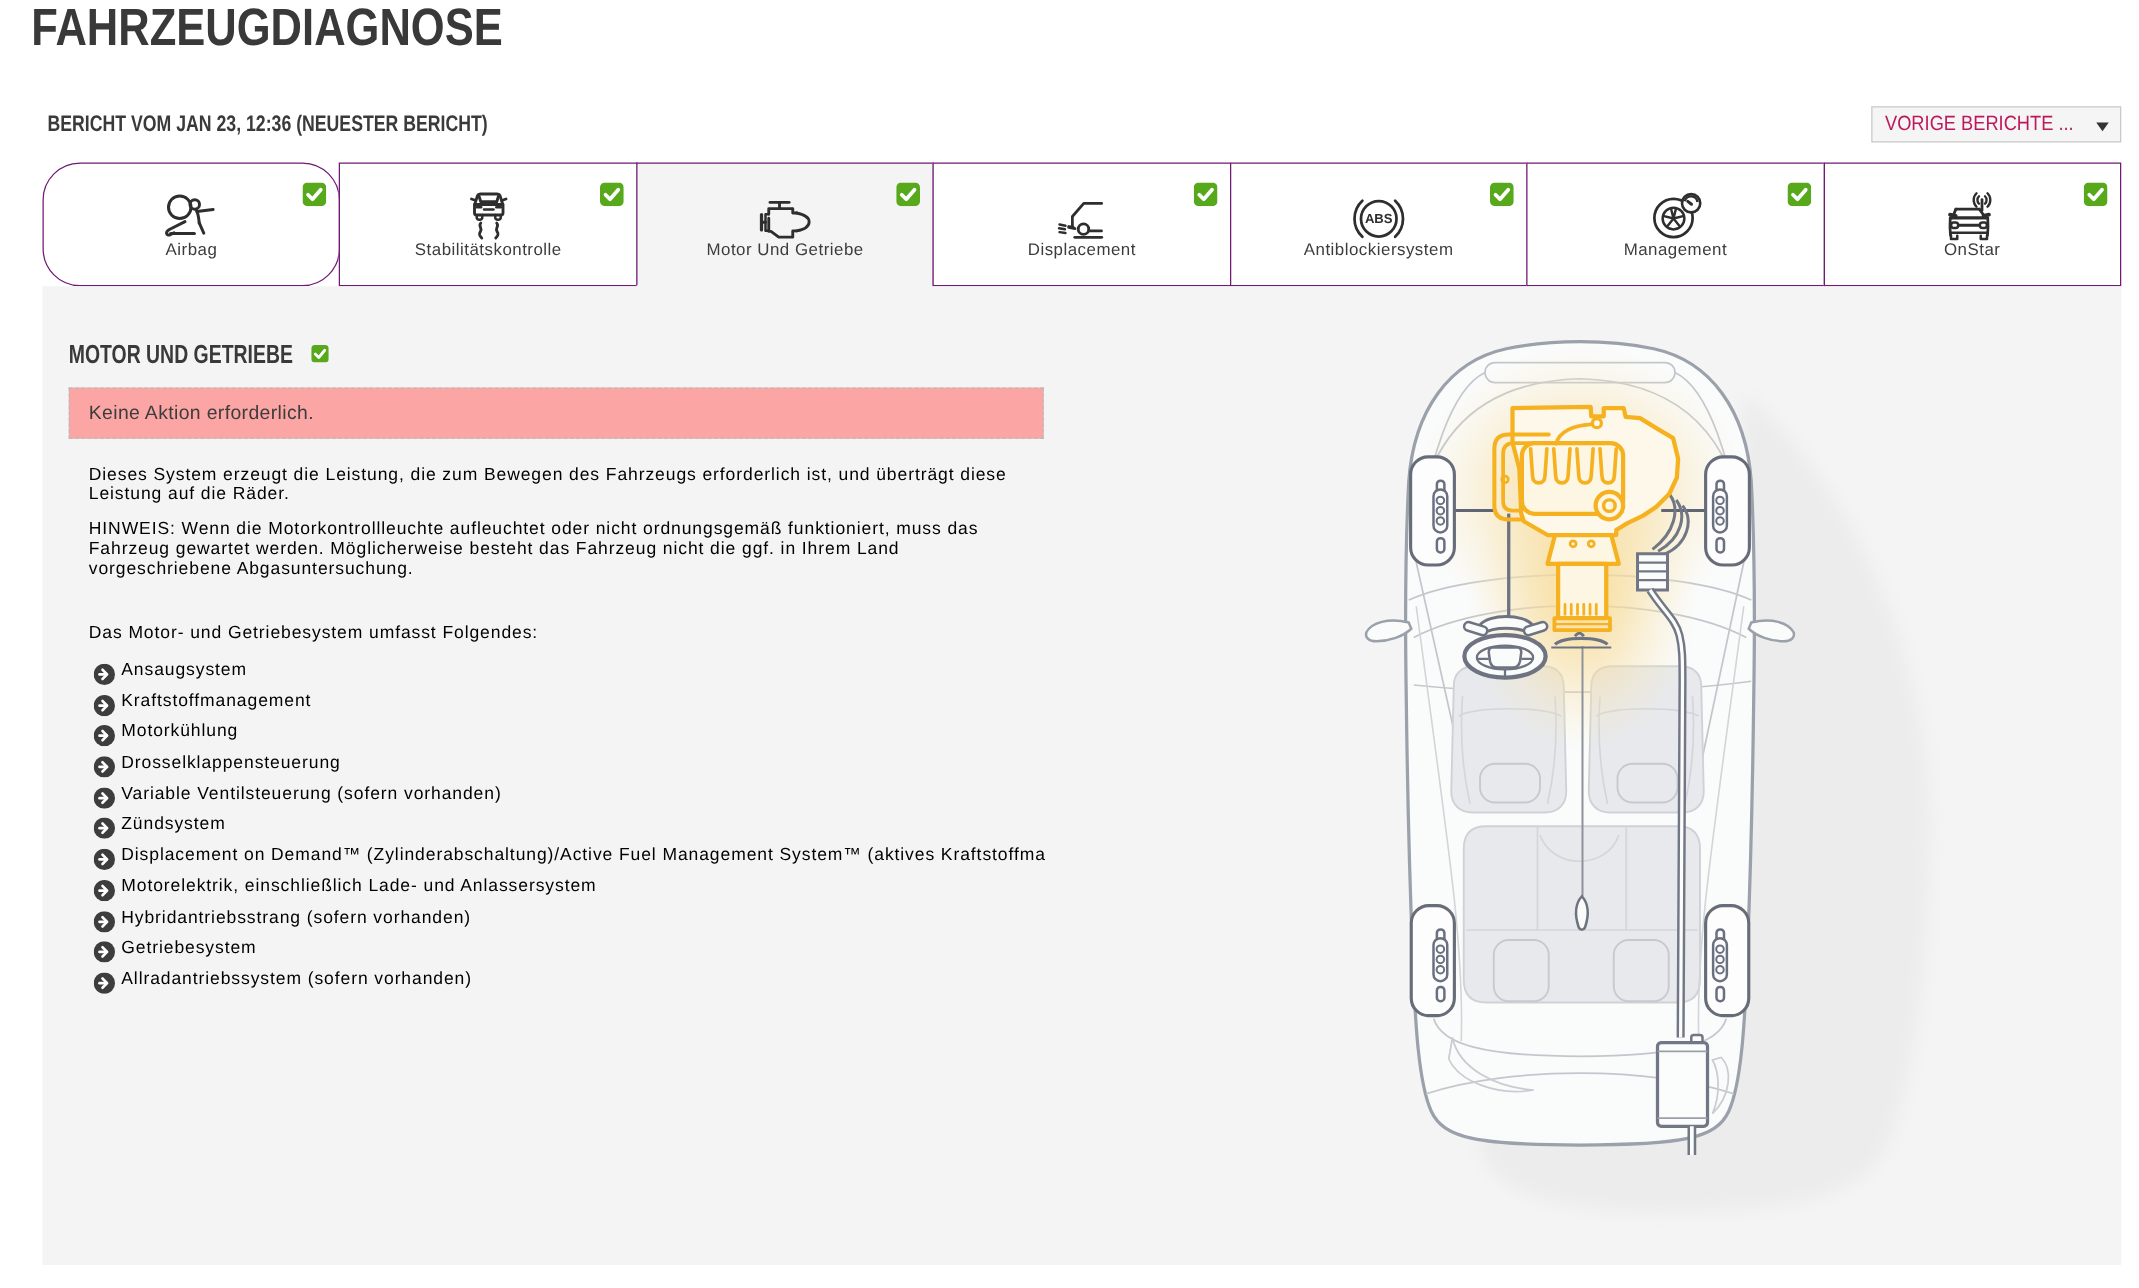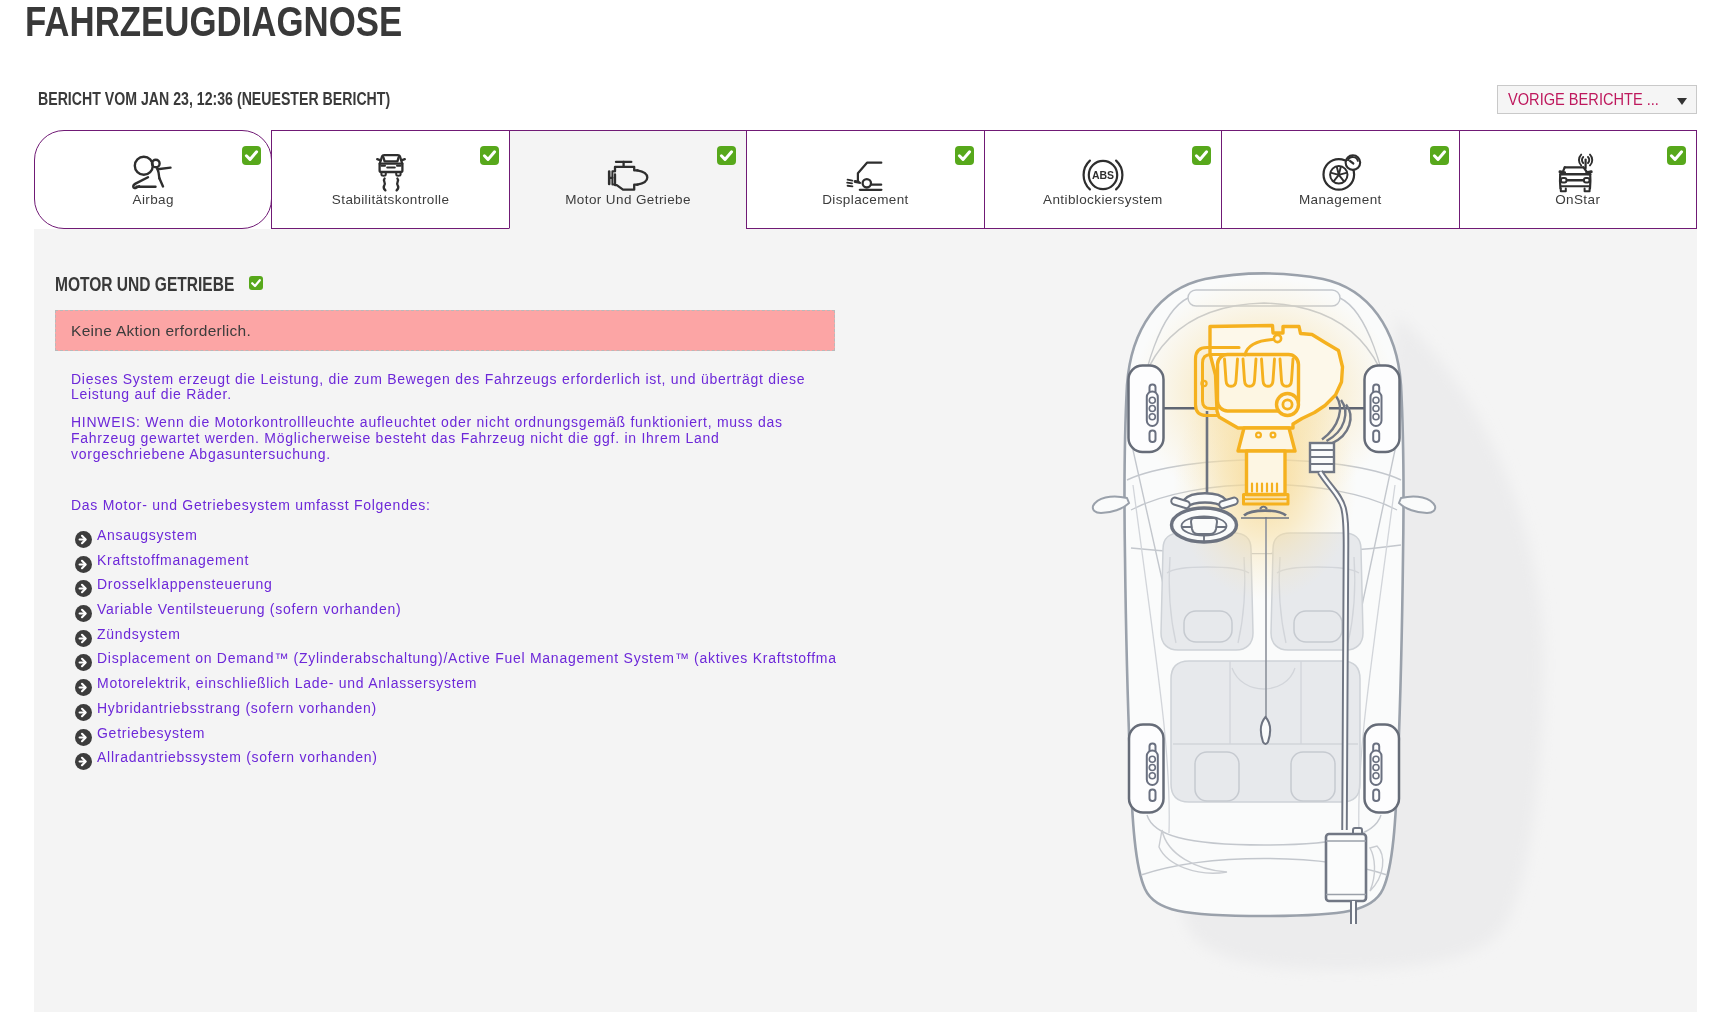--- a/index.html
+++ b/index.html
@@ -18,21 +18,21 @@
   .tab.active { background:#f4f4f4; border-bottom-color:#f4f4f4; }
   .tab .cbox { position:absolute; top:15px; right:10px; }
   .tab .icon { position:absolute; top:22px; left:50%; transform:translateX(-50%); }
   .tab .lbl { position:absolute; top:61px; width:100%; text-align:center; font-size:13.5px; letter-spacing:0.4px; color:#3c3c3c; }
 
   .content { position:absolute; left:22px; top:229px; width:1663px; height:783px; background:#f4f4f4; }
   .h2row { position:absolute; left:21px; top:44px; }
   .h2row h2 { display:inline-block; font-size:21px; line-height:21px; font-weight:bold; color:#393939; transform:scaleX(0.74); transform-origin:left top; white-space:nowrap; }
   .h2row svg { position:absolute; left:194px; top:3px; }
   .alertbox { position:absolute; left:21px; top:81px; width:780px; height:41px; background:#fca5a5; border:1px dashed #b9b9b9; font-size:15.5px; letter-spacing:0.3px; line-height:39px; padding-left:15px; color:#3c3c3c; }
-  .textcol { position:absolute; left:37px; top:142.5px; width:746px; font-size:14px; letter-spacing:0.73px; line-height:15.9px; color:#6d28d9; }
+  .textcol { position:absolute; left:37px; top:142.5px; width:746px; font-size:14px; letter-spacing:0.73px; line-height:15.9px; color:#000000; }
   .textcol p { margin-bottom:12px; }
   .textcol .gap { height:23px; }
   ul.sys { list-style:none; margin-top:14px; }
   ul.sys li { position:relative; padding-left:26px; margin-bottom:8.8px; white-space:nowrap; width:790px; }
   ul.sys li svg { position:absolute; left:4px; top:3px; }
   .cardiag { position:absolute; left:1033px; top:26px; }
 </style>
 </head>
 <body>
 <div class="page">
@@ -177,20 +177,25 @@
         <li><svg width="17" height="17" viewBox="0 0 17 17">
               <circle cx="8.5" cy="8.5" r="8.5" fill="#3d3d3d"></circle>
               <path d="M7 4.8 L10.7 8.5 L7 12.2" stroke="#fff" stroke-width="2.1" fill="none" stroke-linecap="round" stroke-linejoin="round"></path>
               <path d="M4.6 8.5 H 10" stroke="#fff" stroke-width="2.1" stroke-linecap="round"></path>
             </svg>Ansaugsystem</li>
         <li><svg width="17" height="17" viewBox="0 0 17 17">
               <circle cx="8.5" cy="8.5" r="8.5" fill="#3d3d3d"></circle>
               <path d="M7 4.8 L10.7 8.5 L7 12.2" stroke="#fff" stroke-width="2.1" fill="none" stroke-linecap="round" stroke-linejoin="round"></path>
               <path d="M4.6 8.5 H 10" stroke="#fff" stroke-width="2.1" stroke-linecap="round"></path>
             </svg>Kraftstoffmanagement</li>
+        <li><svg width="17" height="17" viewBox="0 0 17 17">
+              <circle cx="8.5" cy="8.5" r="8.5" fill="#3d3d3d"></circle>
+              <path d="M7 4.8 L10.7 8.5 L7 12.2" stroke="#fff" stroke-width="2.1" fill="none" stroke-linecap="round" stroke-linejoin="round"></path>
+              <path d="M4.6 8.5 H 10" stroke="#fff" stroke-width="2.1" stroke-linecap="round"></path>
+            </svg>Motorkühlung</li>
         <li><svg width="17" height="17" viewBox="0 0 17 17">
               <circle cx="8.5" cy="8.5" r="8.5" fill="#3d3d3d"></circle>
               <path d="M7 4.8 L10.7 8.5 L7 12.2" stroke="#fff" stroke-width="2.1" fill="none" stroke-linecap="round" stroke-linejoin="round"></path>
               <path d="M4.6 8.5 H 10" stroke="#fff" stroke-width="2.1" stroke-linecap="round"></path>
             </svg>Drosselklappensteuerung</li>
         <li><svg width="17" height="17" viewBox="0 0 17 17">
               <circle cx="8.5" cy="8.5" r="8.5" fill="#3d3d3d"></circle>
               <path d="M7 4.8 L10.7 8.5 L7 12.2" stroke="#fff" stroke-width="2.1" fill="none" stroke-linecap="round" stroke-linejoin="round"></path>
               <path d="M4.6 8.5 H 10" stroke="#fff" stroke-width="2.1" stroke-linecap="round"></path>
             </svg>Variable Ventilsteuerung (sofern vorhanden)</li>

